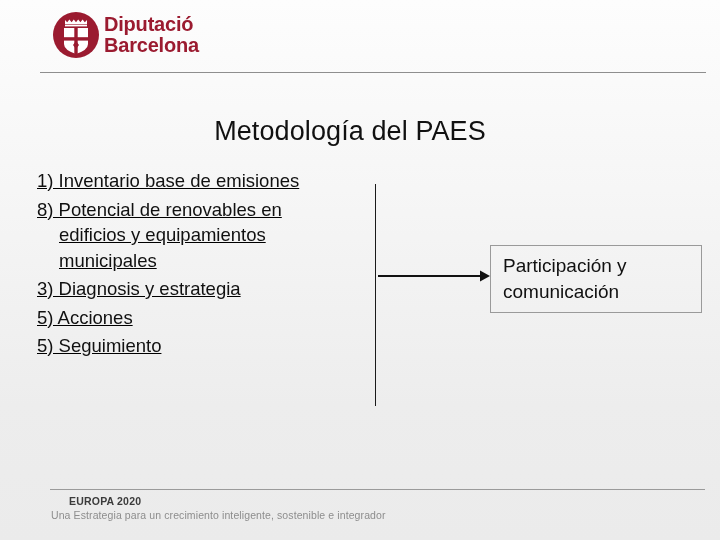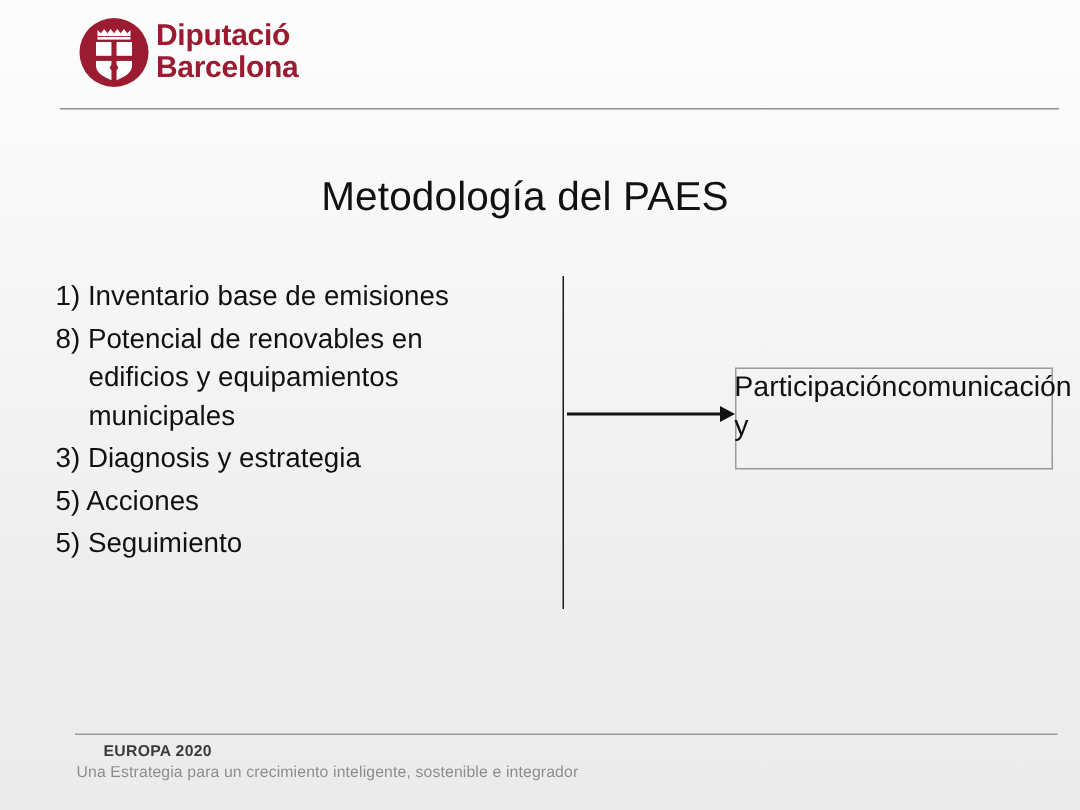--- a/index.html
+++ b/index.html
@@ -68,22 +68,23 @@
     font-size: 27px;
     color: #111;
     font-weight: normal;
     letter-spacing: 0.1px;
   }
 
   
   .steps {
     position: absolute;
     left: 37px;
-    top: 184px;
+    top: 168px;
     width: 325px;
+    text-decoration: underline;
   }
   .step {
     font-size: 18.5px;
     line-height: 25.5px;
     color: #111;
     margin-bottom: 3px;
     padding-left: 22px;
     text-indent: -22px;
     white-space: pre-line;
   }
@@ -109,21 +110,21 @@
   .outcome-box {
     position: absolute;
     left: 490px;
     top: 245px;
     width: 212px;
     height: 68px;
     border: 1px solid #9a9a9a;
     background: transparent;
     box-sizing: border-box;
     display: flex;
-    flex-direction: row;
+    flex-direction: column;
     justify-content: center;
     padding-left: 12px;
   }
   .outcome-line {
     font-size: 19px;
     line-height: 26px;
     color: #111;
   }
 
   

